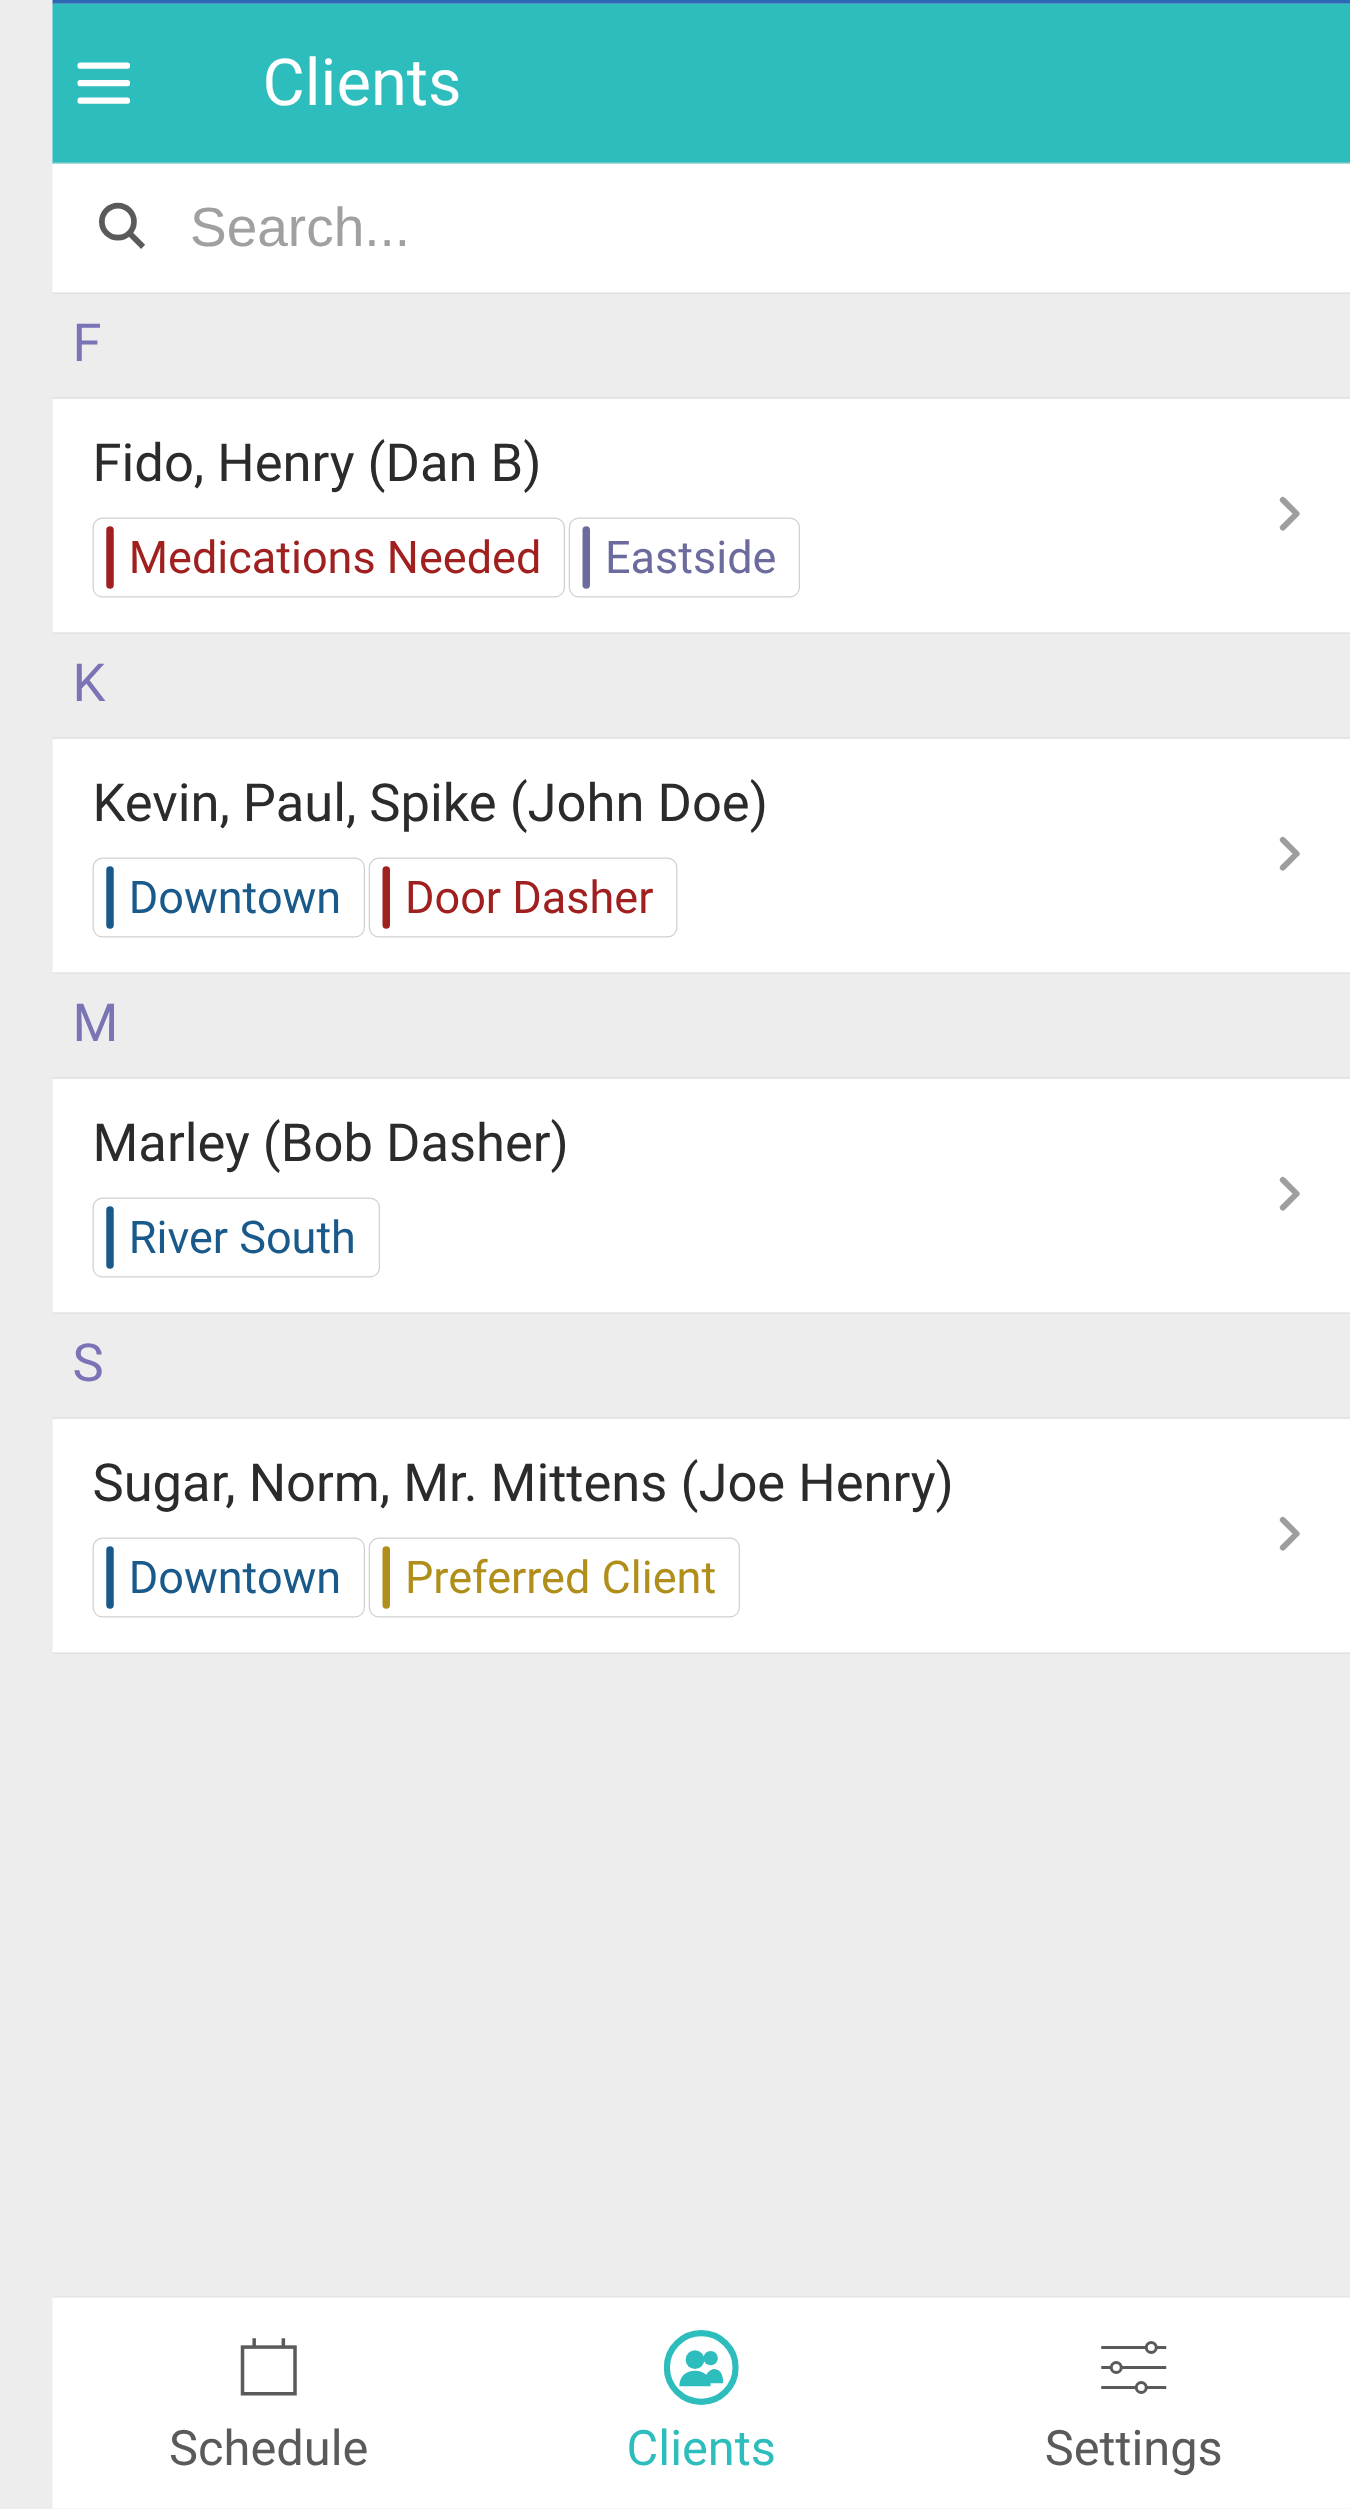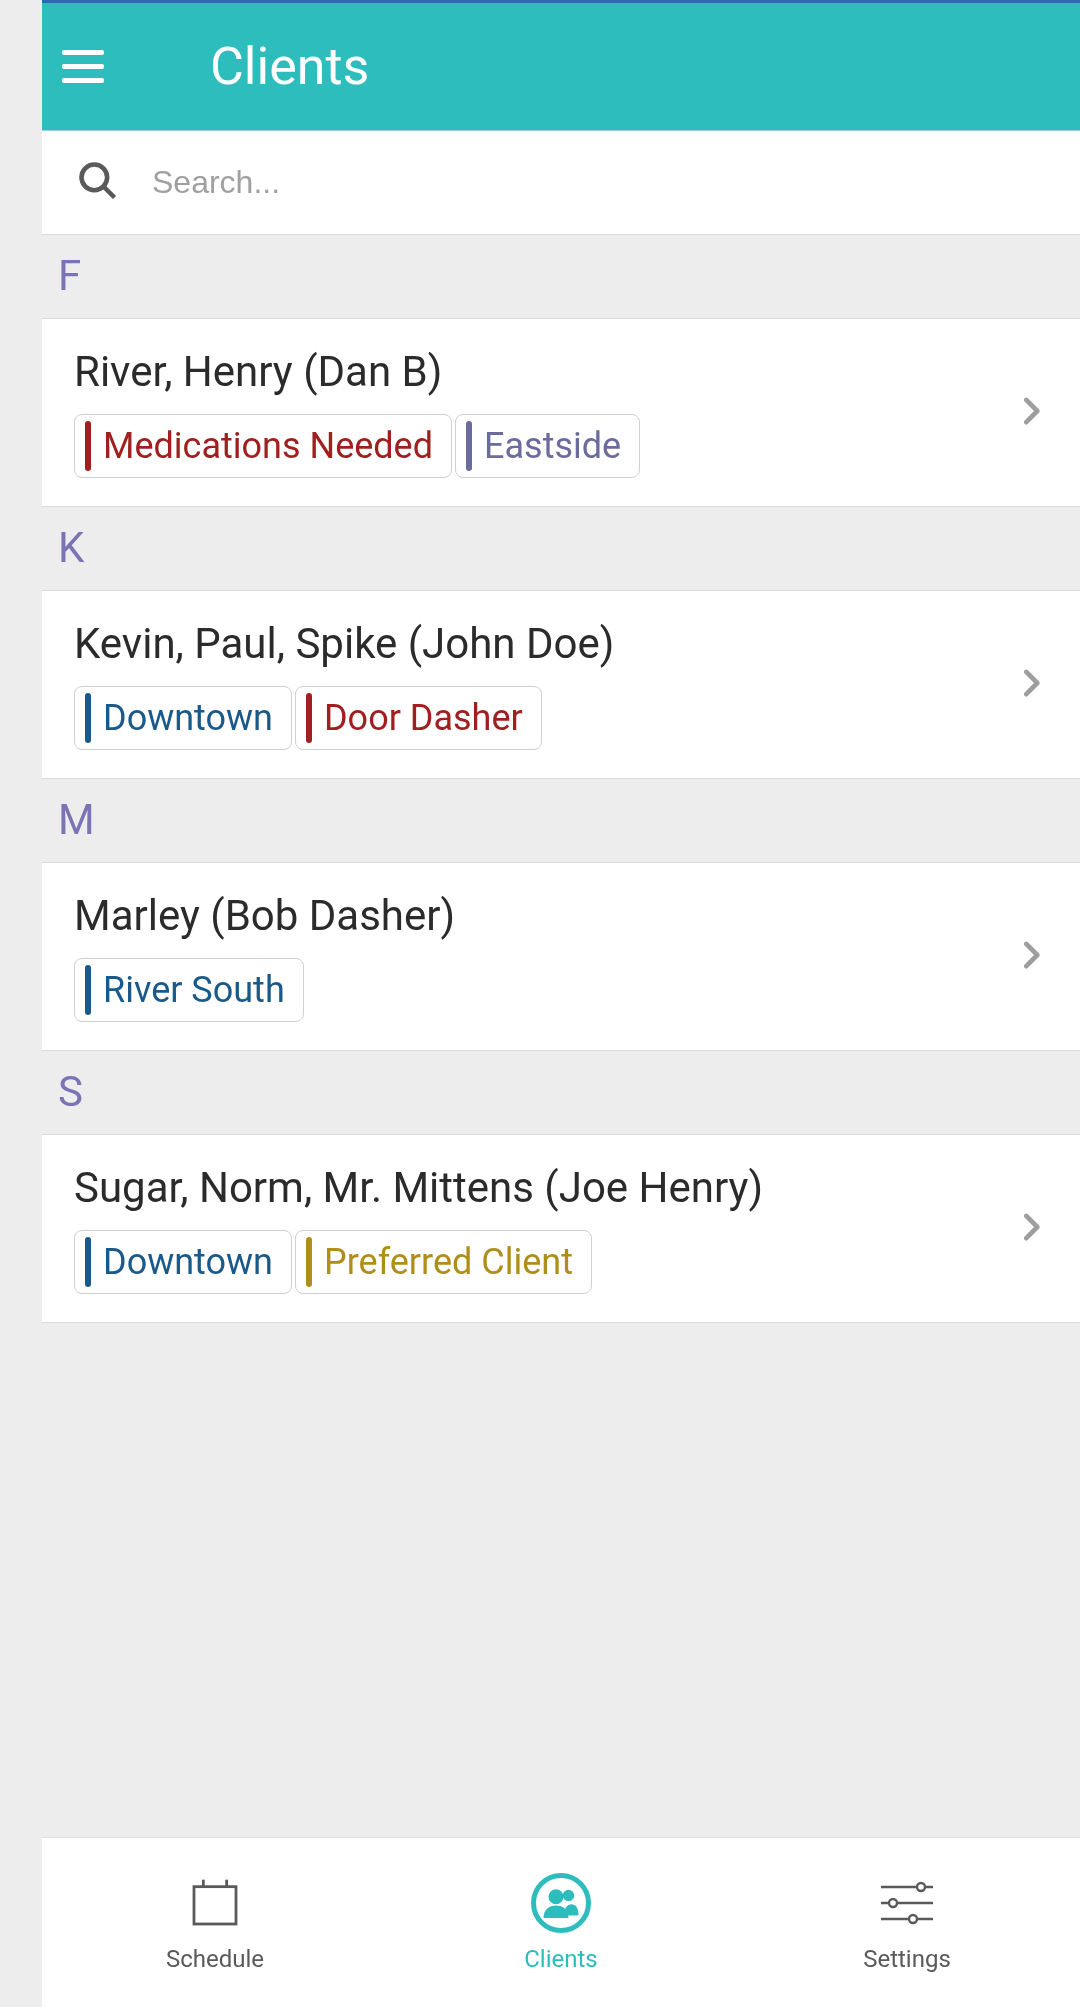--- a/index.html
+++ b/index.html
@@ -63,21 +63,21 @@
     padding: 0 34px;
     border-bottom: 1px solid #d9d9d9;
   }
   .search-icon {
     color: #5a5a5a;
     margin-right: 32px;
   }
   .search-input {
     border: none;
     outline: none;
-    font-size: 32px;
+    font-size: 44px;
     color: #4d7c0f;
     flex: 1;
     background: transparent;
   }
   .search-input::placeholder {
     color: #a0a0a0;
   }
   .list {
     flex: 1;
     overflow-y: auto;
@@ -154,21 +154,21 @@
   .nav-item.active {
     color: #2dbdbd;
   }
   .nav-icon {
     height: 60px;
     display: flex;
     align-items: center;
     justify-content: center;
   }
   .nav-label {
-    font-size: 24px;
+    font-size: 39px;
   }
 </style>
 </head>
 <body>
 
 <div class="app">
   <div class="top-blue-line"></div>
 
   <div class="header">
     <div class="hamburger">
@@ -187,21 +187,21 @@
       </svg>
     </span>
     <input class="search-input" type="text" placeholder="Search..." style="">
   </div>
 
   <div class="list" id="client-list">
 
   <div class="section-header">F</div>
       <div class="list-item">
         <div class="list-item-content">
-          <div class="client-name">River, Henry (Dan B)</div>
+          <div class="client-name">Fido, Henry (Dan B)</div>
           <div class="tags">
             <div class="tag" style="color: rgb(160, 31, 31);">
               <div class="tag-stripe" style="background: rgb(160, 31, 31);"></div>
               <span>Medications Needed</span>
             </div>
             <div class="tag" style="color: rgb(107, 107, 158);">
               <div class="tag-stripe" style="background: rgb(107, 107, 158);"></div>
               <span>Eastside</span>
             </div>
           </div>

